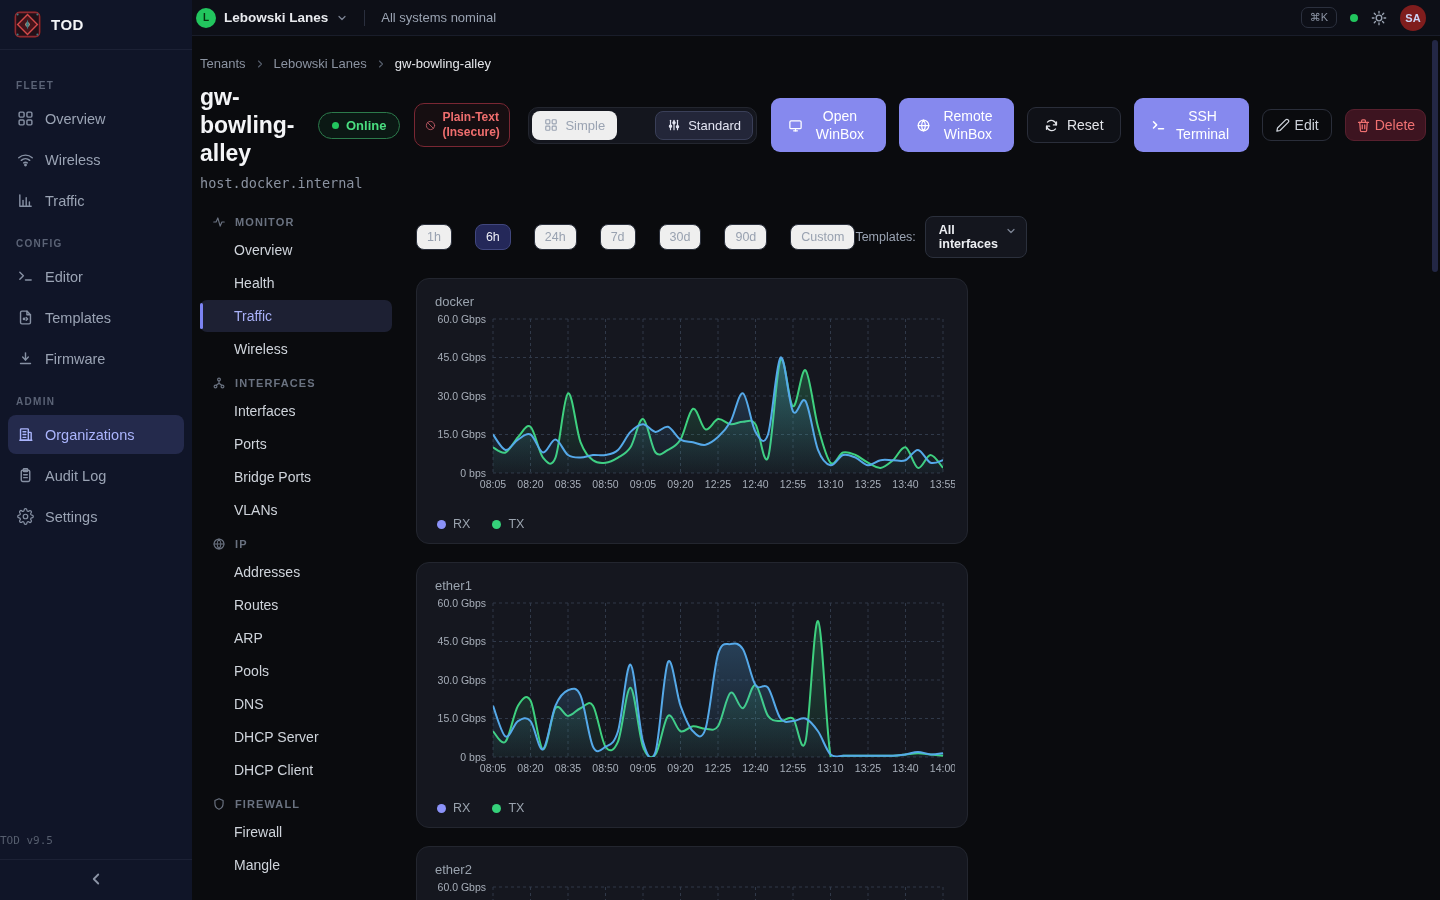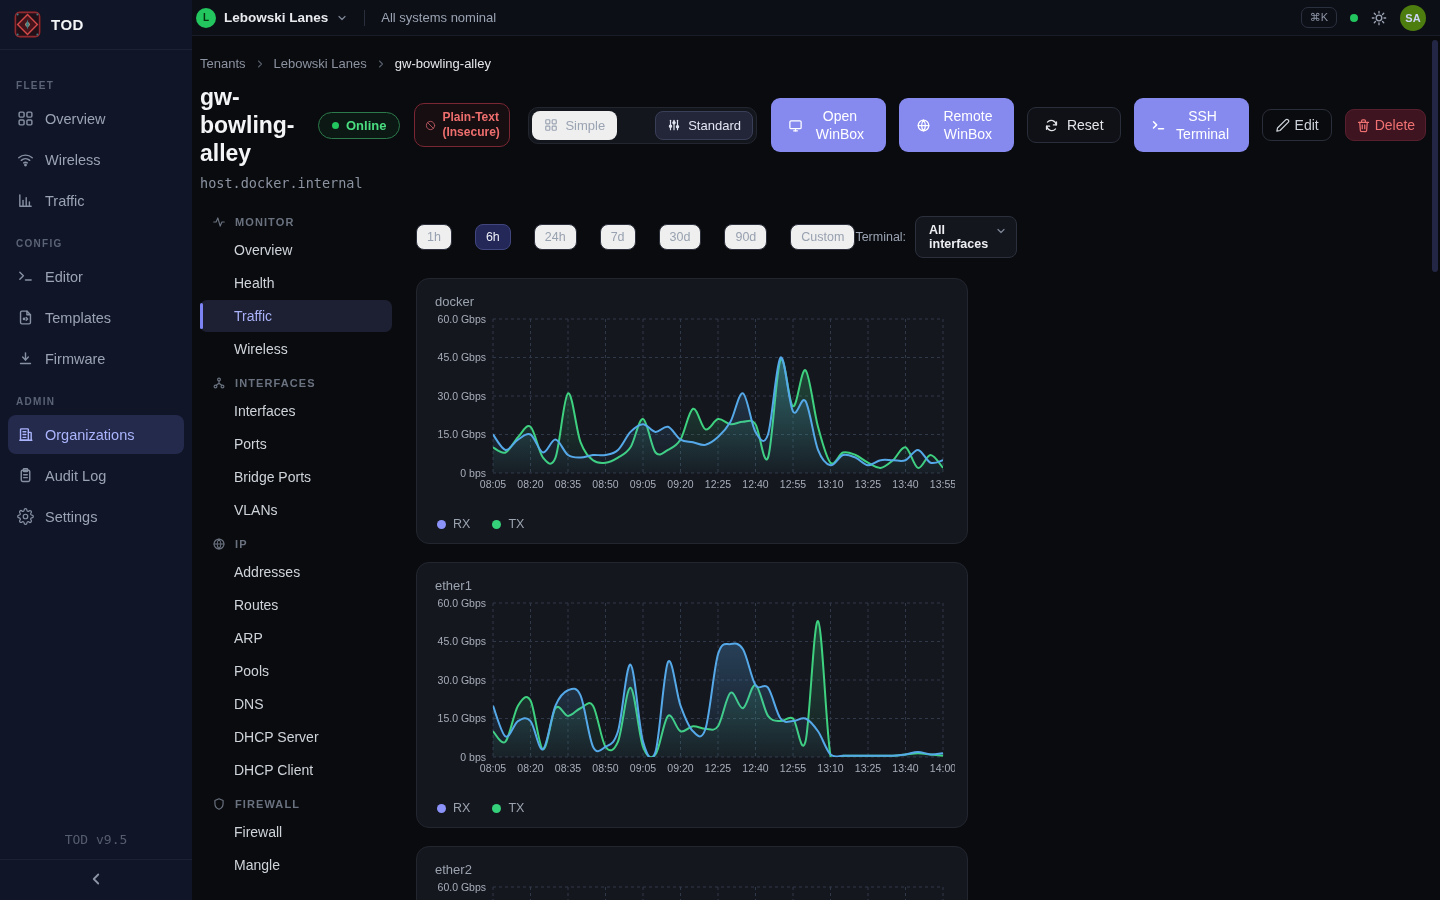--- a/index.html
+++ b/index.html
@@ -14,39 +14,39 @@
   .logo-tile { width:27px; height:27px; border-radius:6px; overflow:hidden; flex:0 0 auto; }
   .logo-name { font-size:15px; font-weight:700; letter-spacing:.5px; color:#f3f4f6; }
   .side-scroll { padding-top:14px; }
   .side-section-label { font-size:10px; letter-spacing:1.3px; color:#5b6376; font-weight:700; padding:16px 16px 6px; }
   .side-item { display:flex; align-items:center; gap:11px; margin:2px 8px; padding:11px 8px 11px 9px;
     border-radius:8px; color:#9aa3b4; font-size:14.5px; cursor:pointer; }
   .side-item .icn { width:17px; height:17px; color:#8791a4; display:flex; }
   .side-item.active { background:#242a4c; color:#aab4fc; }
   .side-item.active .icn { color:#aab4fc; }
   .side-footer { position:absolute; bottom:0; left:0; right:0; }
-  .version { text-align:center; font-size:13px; color:#565e6e; padding:10px 0 12px; }
+  .version { text-align:left; font-size:11px; color:#565e6e; padding:10px 0 12px; }
   .collapse-row { border-top:1px solid #1c2135; padding:10px 0 12px; display:flex; justify-content:center; }
   .collapse-btn { color:#8b93a5; width:18px; height:18px; cursor:pointer; display:flex; }
 
   
   .topbar { position:fixed; left:180px; top:0; right:0; height:36px; background:#0d0f17;
     border-bottom:1px solid #191d2a; display:flex; align-items:center; padding:0 14px 0 16px; z-index:4; }
   .tenant-switch { display:flex; align-items:center; gap:8px; cursor:pointer; }
   .tenant-avatar { width:20px; height:20px; border-radius:50%; background:#22c55e; color:#06320f;
     font-size:10px; font-weight:700; display:flex; align-items:center; justify-content:center; }
   .tenant-name { font-size:13.5px; font-weight:600; color:#e8eaee; }
   .chev { color:#7d8595; width:12px; height:12px; display:flex; }
   .tb-divider { width:1px; height:16px; background:#2a2f3e; margin:0 16px; }
   .tb-status { font-size:13px; color:#9aa3b2; }
   .tb-right { margin-left:auto; display:flex; align-items:center; gap:13px; }
   .kbd-pill { border:1px solid #2b303e; border-radius:7px; padding:3px 8px; font-size:11px; color:#8b93a3; cursor:pointer; }
   .status-dot { width:8px; height:8px; border-radius:50%; background:#22c55e; }
   .theme-btn { width:16px; height:16px; color:#9aa3b2; cursor:pointer; display:flex; }
-  .user-avatar { width:26px; height:26px; border-radius:50%; background:#4d7c0f; color:#ccd4f6;
+  .user-avatar { width:26px; height:26px; border-radius:50%; background:#7f1d1d; color:#ccd4f6;
     font-size:11px; font-weight:700; display:flex; align-items:center; justify-content:center; cursor:pointer; }
 
   
   .content { position:fixed; left:180px; top:36px; right:0; bottom:0; background:#0a0b0e; padding:20px 0 0 20px; }
   .breadcrumb { display:flex; align-items:center; gap:8px; font-size:13px; color:#8b93a1; }
   .breadcrumb .crumb { cursor:pointer; }
   .breadcrumb .crumb.current { color:#e5e7eb; cursor:default; }
   .bc-sep { color:#565e6c; width:12px; height:12px; display:flex; }
 
   .header-row { display:flex; align-items:center; margin-top:12px; gap:14px; }
@@ -458,21 +458,21 @@
         <div class="range-pills" id="range-pills">
             <button class="pill">1h</button>
             <button class="pill active">6h</button>
             <button class="pill">24h</button>
             <button class="pill">7d</button>
             <button class="pill">30d</button>
             <button class="pill">90d</button>
             <button class="pill">Custom</button>
           </div>
         <div class="iface-wrap">
-          <span class="iface-label">Terminal:</span>
+          <span class="iface-label">Templates:</span>
           <span class="iface-select">
             <span>All interfaces</span>
             <span class="chev">
               <svg viewBox="0 0 24 24" fill="none" stroke="currentColor" stroke-width="2.4" stroke-linecap="round" stroke-linejoin="round">
                   <polyline points="6 9 12 15 18 9"></polyline>
                 </svg>
             </span>
           </span>
         </div>
       </div>

